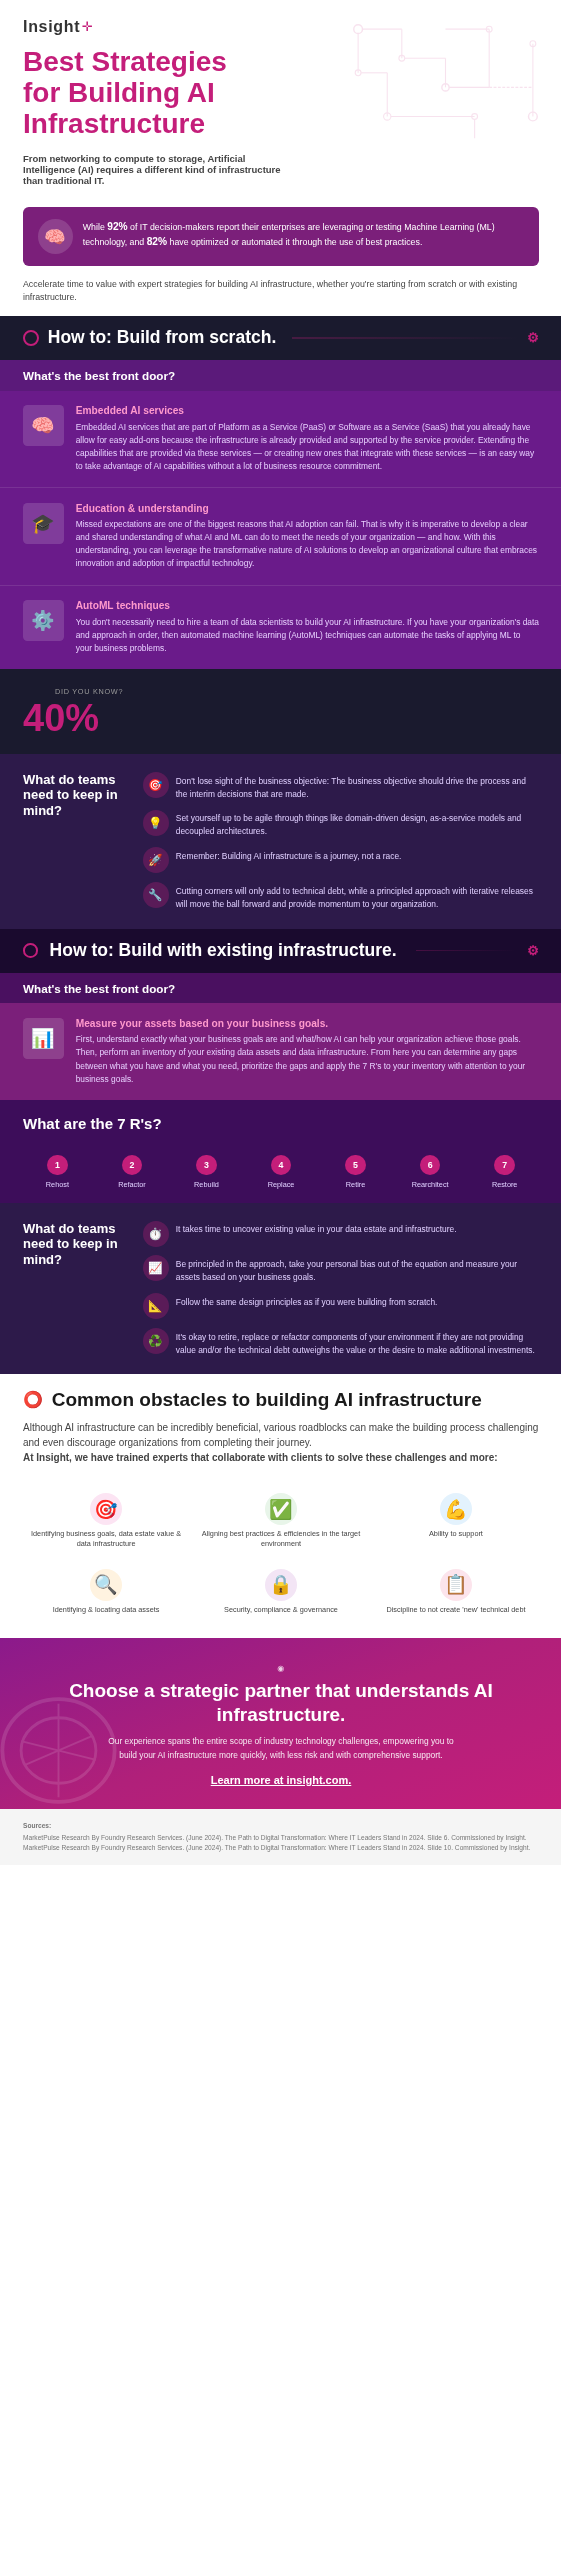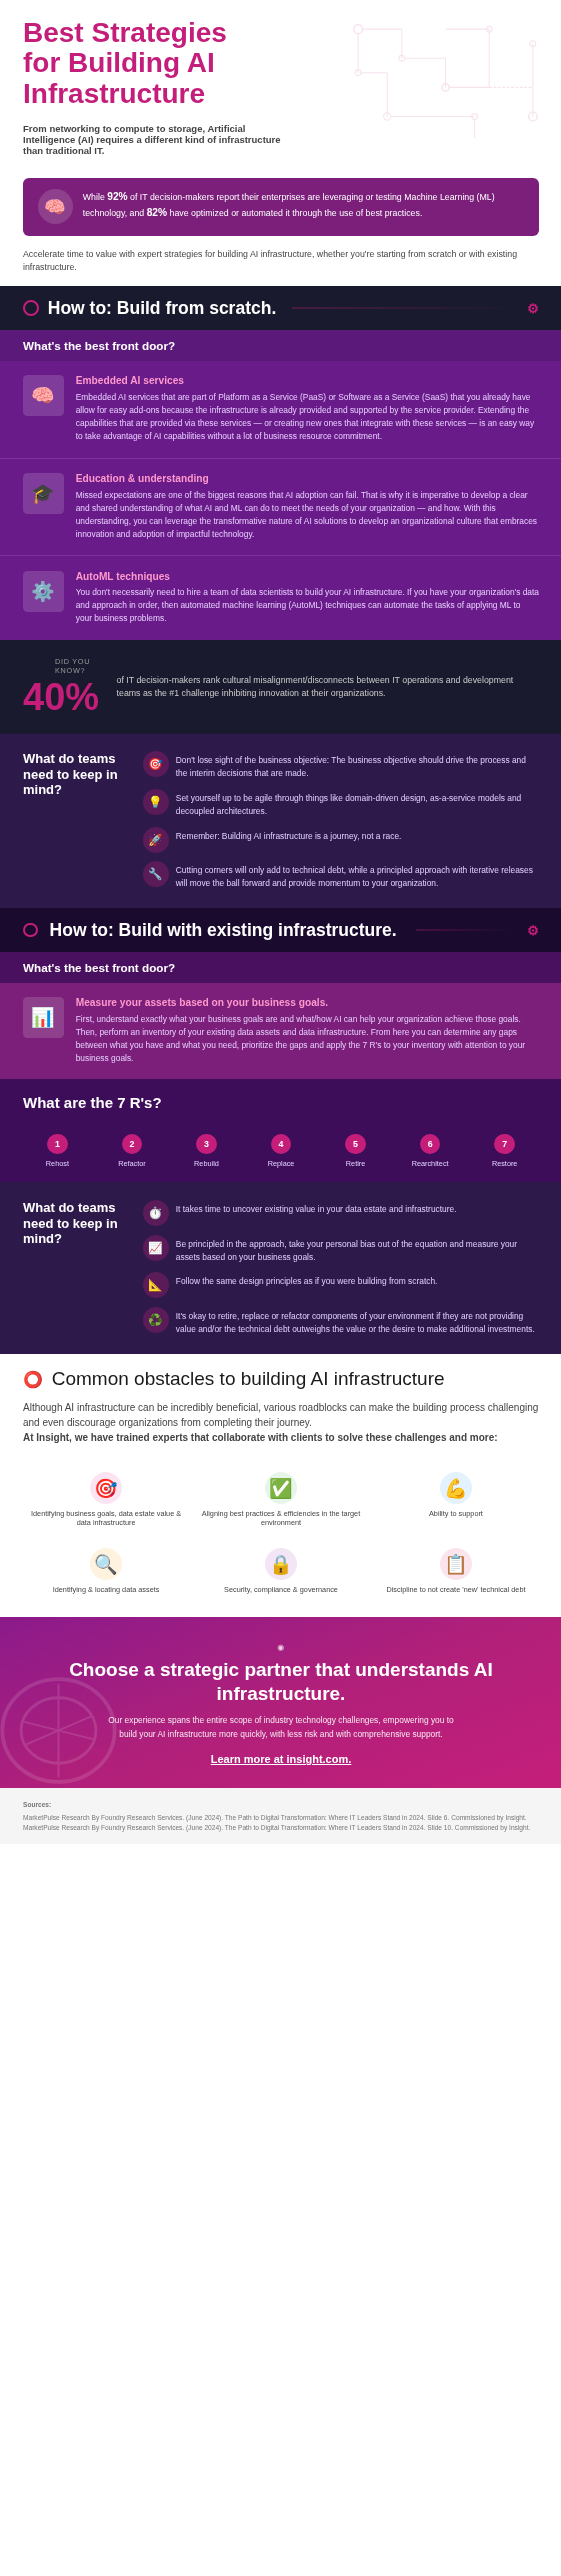--- a/index.html
+++ b/index.html
@@ -452,20 +452,24 @@
     <line x1="200" y1="164" x2="200" y2="190" stroke="#c41e7a" stroke-width="1.5"></line>
     <line x1="280" y1="60" x2="280" y2="160" stroke="#c41e7a" stroke-width="1.5"></line>
     <circle cx="280" cy="60" r="4" stroke="#c41e7a" stroke-width="1.5"></circle>
     <line x1="220" y1="120" x2="280" y2="120" stroke="#c41e7a" stroke-width="1.5" stroke-dasharray="4 2"></line>
     <circle cx="280" cy="160" r="6" stroke="#c41e7a" stroke-width="2"></circle>
     <line x1="160" y1="40" x2="220" y2="40" stroke="#c41e7a" stroke-width="1.5"></line>
   </svg>
 
   <div style="padding: 17.5px 23px 7.3px 23px;">
 
+    <div class="insight-logo">
+      <span class="logo-text">Insight</span>
+      <span class="logo-plus">✛</span>
+    </div>
 
     <h1 class="main-title">Best Strategies for Building AI Infrastructure</h1>
 
     <p class="header-subtitle">From networking to compute to storage, Artificial Intelligence (AI) requires a different kind of infrastructure than traditional IT.</p>
   </div>
 
   <div style="padding: 0 23px 0 23px; background: #fff;">
     <div class="stats-banner">
       <div class="stats-brain-icon">🧠</div>
       <div class="stats-text">
@@ -513,21 +517,20 @@
       <p>You don't necessarily need to hire a team of data scientists to build your AI infrastructure. If you have your organization's data and approach in order, then automated machine learning (AutoML) techniques can automate the tasks of applying ML to your business problems.</p>
     </div>
   </div>
 </div>
 
 <div class="did-you-know">
   <div>
     <div class="dyk-label">Did you know?</div>
     <div class="dyk-percent">40%</div>
   </div>
-  <p class="dyk-text">of IT decision-makers rank cultural misalignment/disconnects between IT operations and development teams as the #1 challenge inhibiting innovation at their organizations.</p>
 </div>
 
 <div class="teams-section">
   <div class="teams-label-col">
     <h3>What do teams need to keep in mind?</h3>
   </div>
   <div class="teams-points">
     <div class="team-point">
       <div class="team-point-icon">🎯</div>
       <p>Don't lose sight of the business objective: The business objective should drive the process and the interim decisions that are made.</p>
@@ -621,21 +624,21 @@
       <div class="team-point-icon">♻️</div>
       <p>It's okay to retire, replace or refactor components of your environment if they are not providing value and/or the technical debt outweighs the value or the desire to make additional investments.</p>
     </div>
   </div>
 </div>
 
 <div class="obstacles-section">
   <div style="display:flex; align-items:flex-start; gap:8.8px; margin-bottom:5.8px;">
     <span style="font-size:16px; margin-top:1.5px;">⭕</span>
     <div>
-      <h2 style="font-size:19px; font-weight:400; color:#1a1a1a; line-height:1.2;">Common obstacles to building AI infrastructure</h2>
+      <h2 style="font-size:19px; font-weight:700; color:#1a1a1a; line-height:1.2;">Common obstacles to building AI infrastructure</h2>
     </div>
   </div>
   <p class="obstacles-intro">
     <span>Although AI infrastructure can be incredibly beneficial, various roadblocks can make the building process challenging and even discourage organizations from completing their journey.</span>
     <br><strong>At Insight, we have trained experts that collaborate with clients to solve these challenges and more:</strong>
   </p>
 </div>
 
 <div class="obstacles-cards">
 

